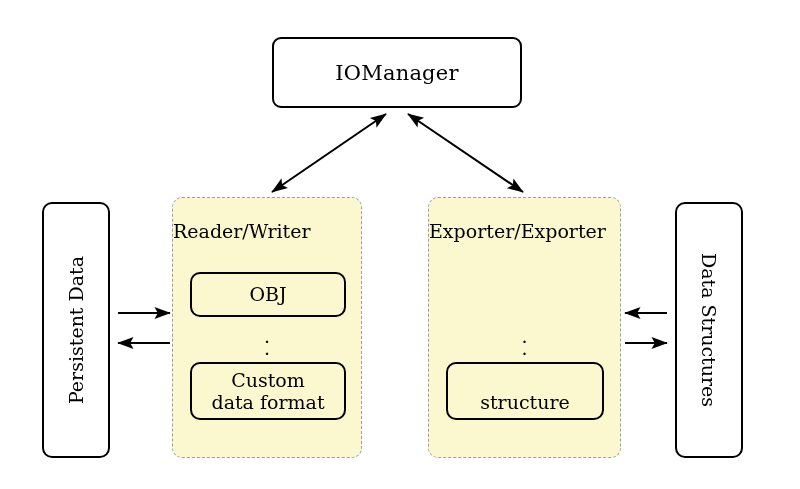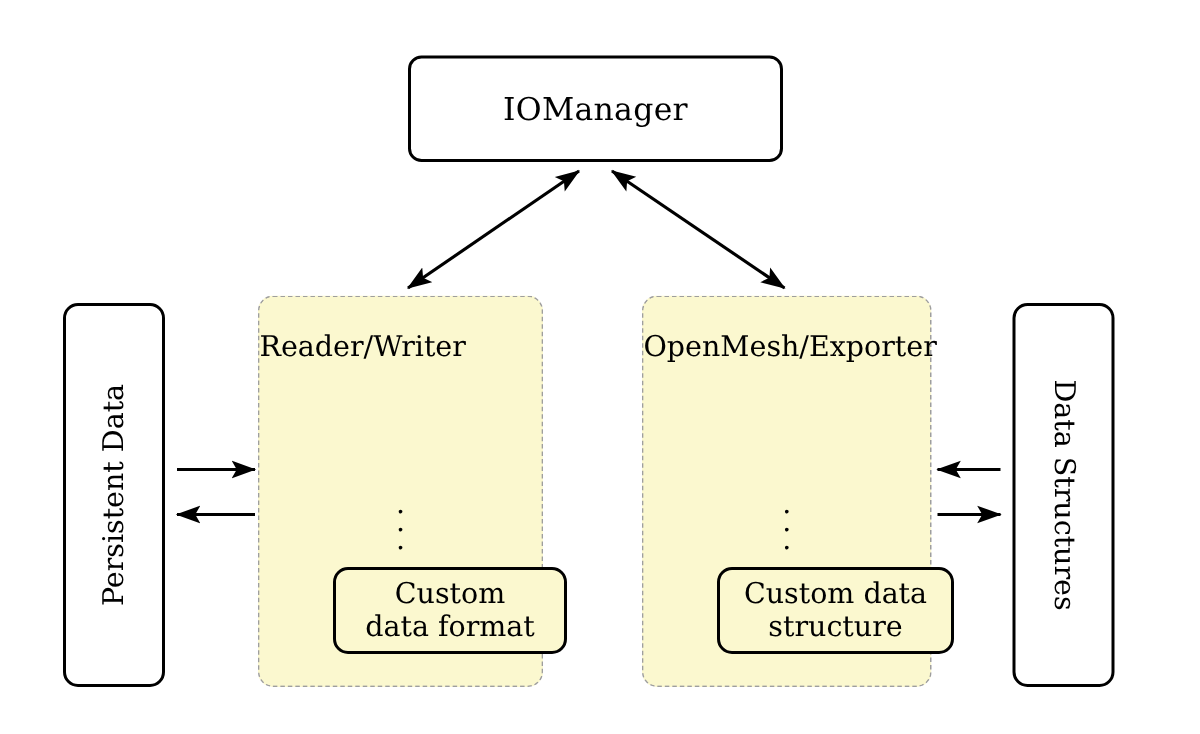--- a/index.html
+++ b/index.html
@@ -113,21 +113,21 @@
     display: flex;
     align-items: center;
     justify-content: center;
     text-align: center;
     line-height: 1.18;
     font-size: 19px;
   }
   #reader-writer-panel .item-box { left: 17px; width: 156px; }
   #importer-exporter-panel .item-box { left: 17px; width: 158px; }
   .item-top    { top: 74px;  height: 45px; }
-  .item-bottom { top: 180px; height: 58px; margin-left: 32px; }
+  .item-bottom { top: 164px; height: 58px; }
 
   .ellipsis-dots {
     position: absolute;
     left: 0;
     right: 0;
     top: 133px;
     text-align: center;
     font-size: 19px;
     line-height: 0.62;
     letter-spacing: 0;
@@ -192,46 +192,49 @@
     <span class="side-label ccw">Persistent Data</span>
   </div>
 
   <div class="side-box" id="data-structures-box">
     <span class="side-label cw">Data Structures</span>
   </div>
 
   <div class="group-panel" id="reader-writer-panel">
     <div class="group-title">Reader/Writer</div>
 
+    <div class="item-box item-top">
+      <span>OBJ</span>
+    </div>
 
     <div class="ellipsis-dots">
       <span>.</span>
         <span>.</span>
         <span>.</span>
     </div>
 
     <div class="item-box item-bottom">
       <span>
         <span>Custom</span><br>
         <span>data format</span>
       </span>
     </div>
   </div>
 
   <div class="group-panel" id="importer-exporter-panel">
-    <div class="group-title">OpenMesh/Exporter</div>
+    <div class="group-title">Exporter/Exporter</div>
 
 
     <div class="ellipsis-dots">
       <span>.</span>
         <span>.</span>
         <span>.</span>
     </div>
 
     <div class="item-box item-bottom">
       <span>
-        <span>Custom data</span><br>
+        <br>
         <span>structure</span>
       </span>
     </div>
   </div>
 
 </div>
 
 </body></html>

